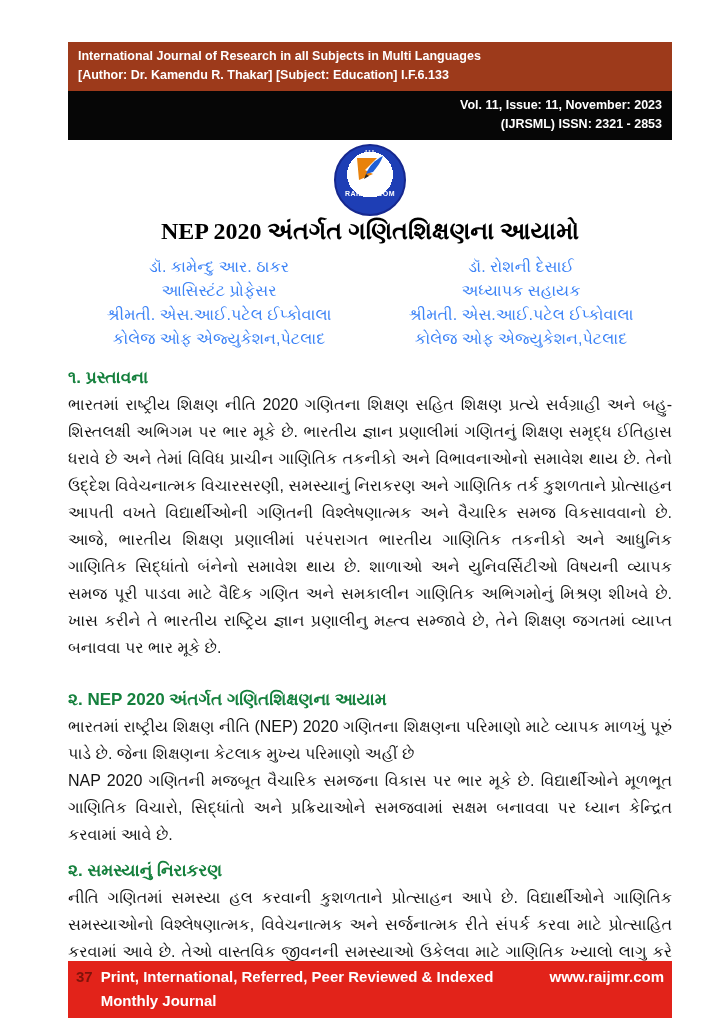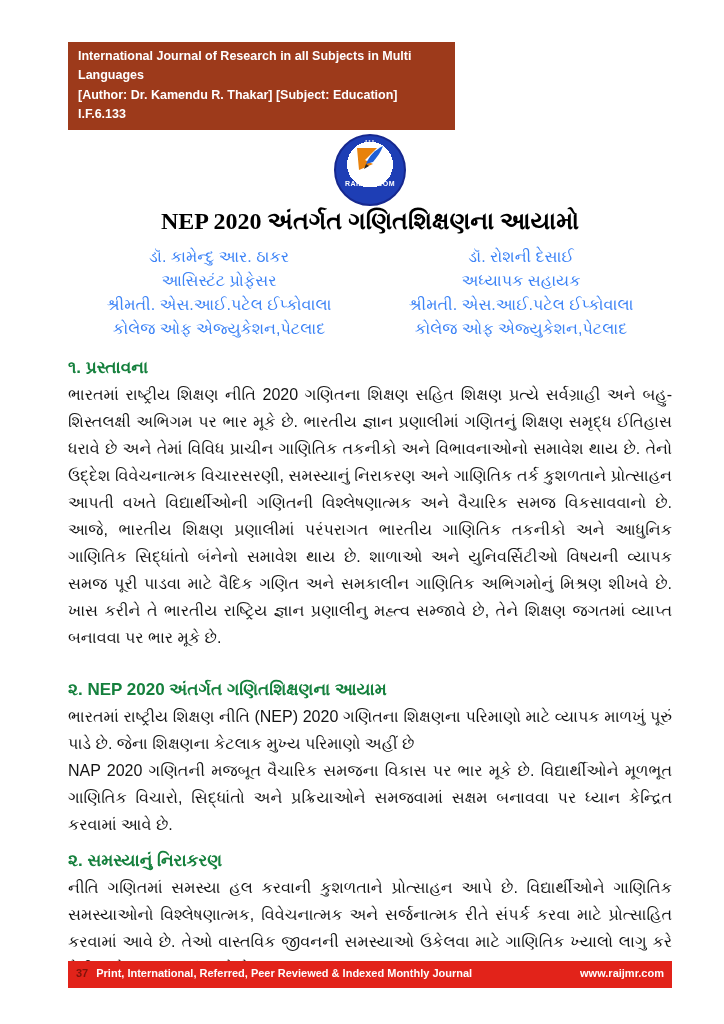--- a/index.html
+++ b/index.html
@@ -20,20 +20,21 @@
   }
 
   
   .jheader {
     display: flex;
     width: 100%;
     font-weight: bold;
     font-size: 12.5px;
     line-height: 1.55;
     color: #fff;
+    flex-direction: column;
   }
   .jheader-left {
     background: #9d3a1b;
     flex: 0 0 64%;
     padding: 5px 8px 5px 10px;
   }
   .jheader-right {
     background: #060606;
     flex: 1;
     padding: 5px 10px 5px 6px;
@@ -113,21 +114,21 @@
 
   
   .jfooter {
     position: absolute;
     left: 68px;
     top: 961px;
     width: 604px;
     background: #e2231a;
     color: #ffffff;
     font-weight: bold;
-    font-size: 11px;
+    font-size: 15px;
     line-height: 1.6;
     padding: 4px 8px 5px 8px;
   }
   .jfooter-row1 {
     display: flex;
     align-items: baseline;
   }
   .jfooter-pagenum {
     color: #7e130a;
     margin-right: 8px;
@@ -138,20 +139,24 @@
 </style>
 </head>
 <body>
 
 <div class="page">
 
   <div class="jheader">
     <div class="jheader-left">
       <div>International Journal of Research in all Subjects in Multi Languages</div>
       <div>[Author: Dr. Kamendu R. Thakar] [Subject: Education] I.F.6.133</div>
+    </div>
+    <div class="jheader-right">
+      <div>Vol. 11, Issue: 11, November: 2023</div>
+      <div>(IJRSML) ISSN: 2321 - 2853</div>
     </div>
   </div>
 
   <div class="logo-row">
     <div class="logo">
       <span class="logo-ring-text">●●●</span>
       <svg class="logo-emblem" width="34" height="30" viewBox="0 0 34 30">
         <path d="M4 4 L24 4 L12 16 L20 20 L6 26 Z" fill="#e8820c"></path>
         <path d="M30 2 C22 6 16 12 13 20 L20 18 C24 13 28 8 30 2 Z" fill="#1e5fd6"></path>
         <path d="M13 20 L11 25 L16 22 Z" fill="#222"></path>

